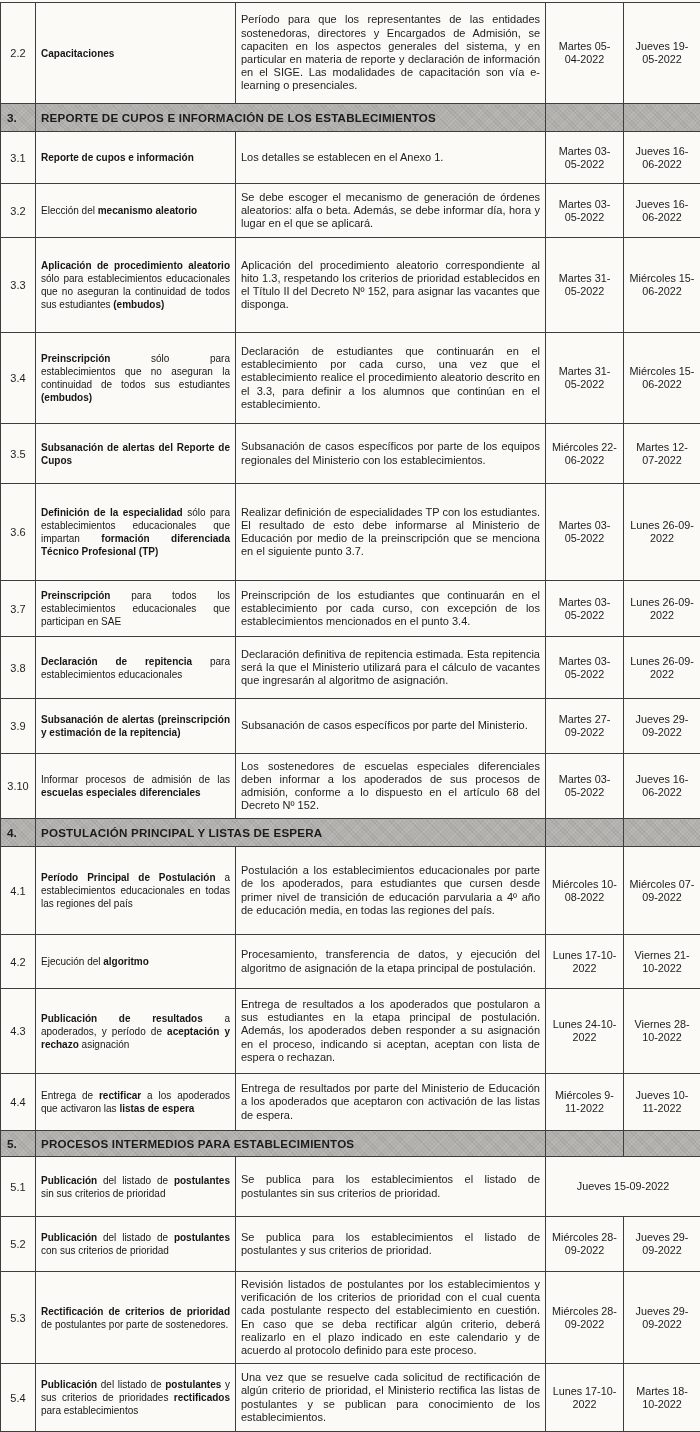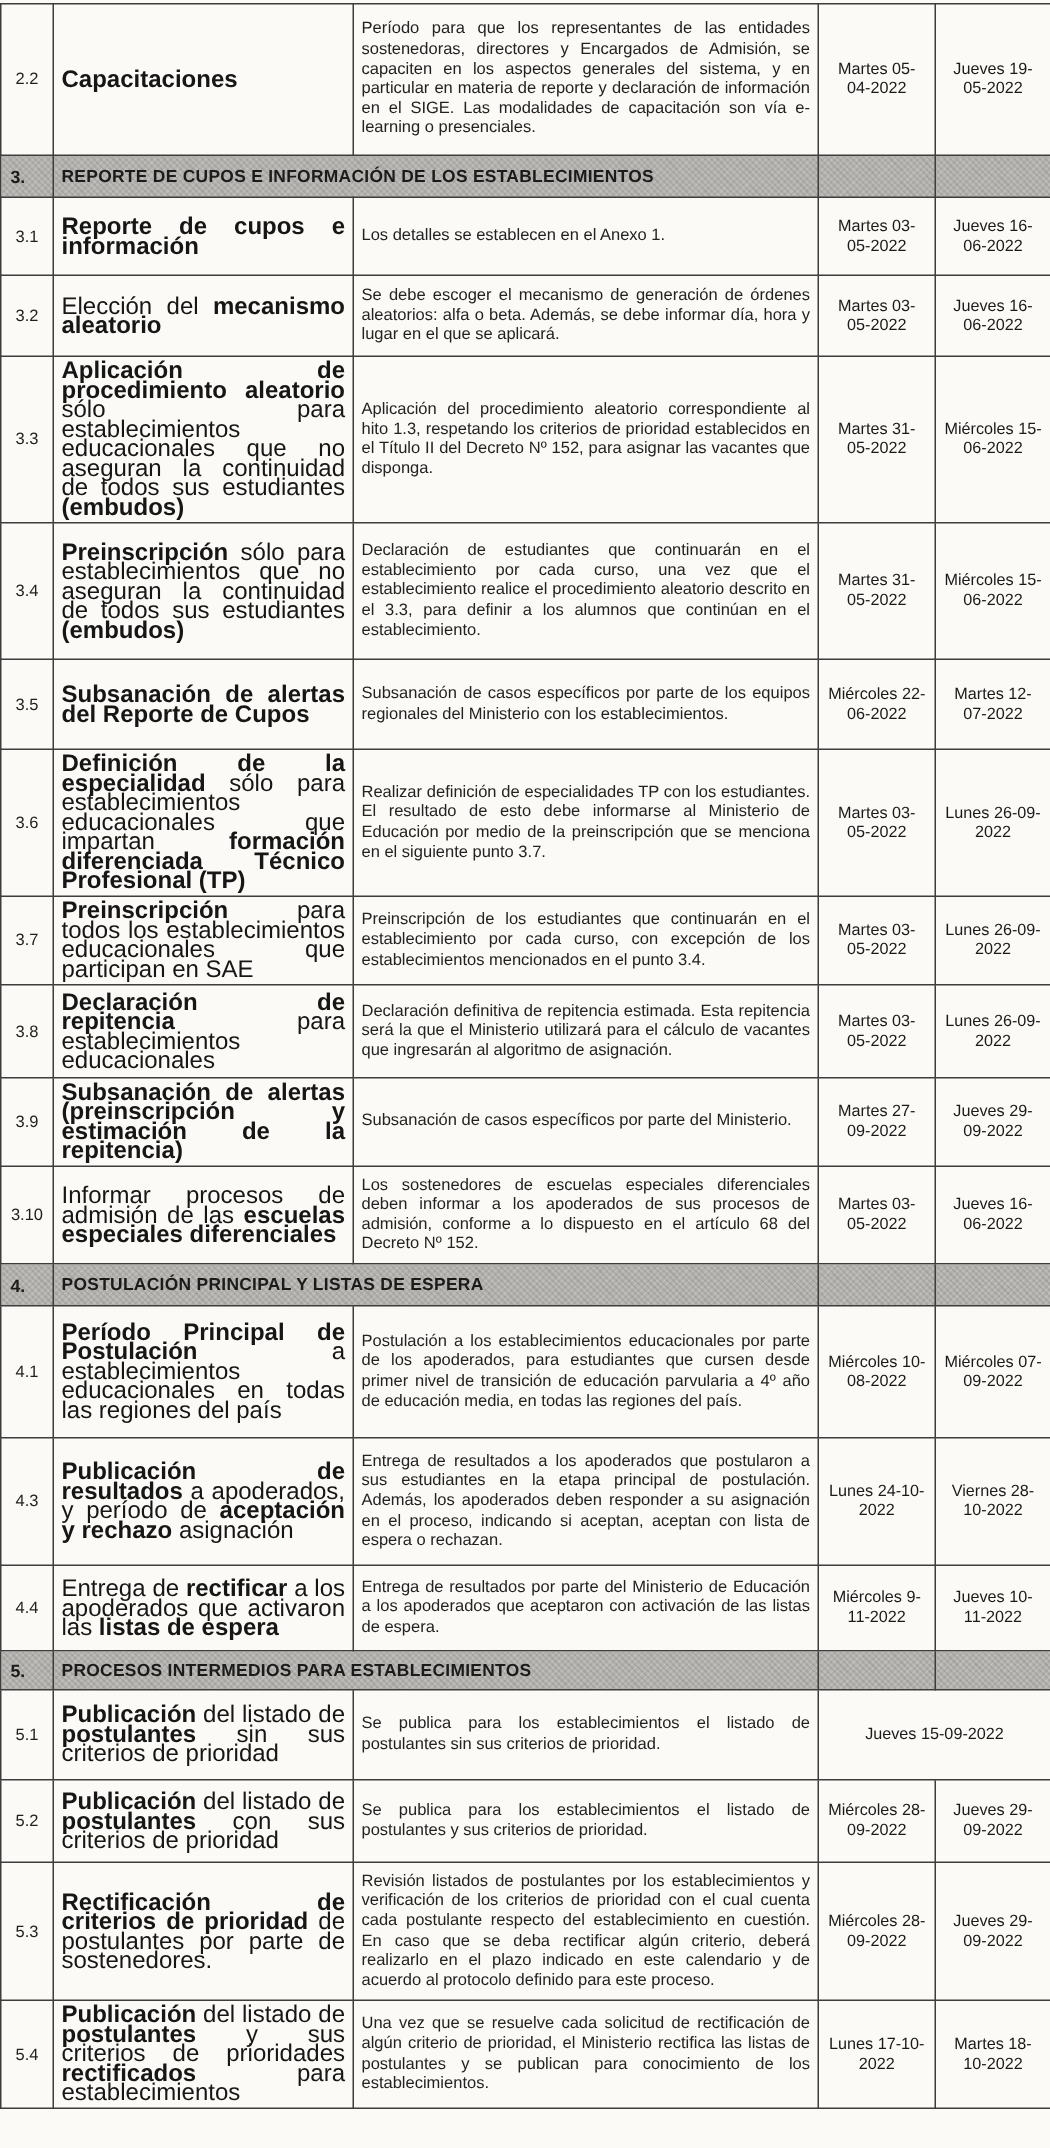--- a/index.html
+++ b/index.html
@@ -23,21 +23,21 @@
     padding:3px 5px;
     box-sizing:border-box;
   }
   td.num{
     text-align:center;
     font-size:11px;
     padding:2px 2px;
     margin-left:48px;
   }
   td.title{
-    font-size:16px;
+    font-size:10px;
     line-height:13px;
     text-align:justify;
     color:#161616;
   }
   td.title b{font-weight:700;}
   td.desc{
     font-size:11px;
     line-height:13.2px;
     text-align:justify;
     color:#222;
@@ -174,20 +174,27 @@
           <td></td>
           <td></td>
         </tr>
         <tr style="height: 88px;">
           <td class="num">4.1</td>
           <td class="title"><b>Período Principal de Postulación </b><span>a establecimientos educacionales en todas las regiones del país</span></td>
           <td class="desc">Postulación a los establecimientos educacionales por parte de los apoderados, para estudiantes que cursen desde primer nivel de transición de educación parvularia a 4º año de educación media, en todas las regiones del país.</td>
           <td class="date">Miércoles 10-08-2022</td>
           <td class="date">Miércoles 07-09-2022</td>
         </tr>
+        <tr style="height: 54px;">
+          <td class="num">4.2</td>
+          <td class="title"><span>Ejecución del </span><b>algoritmo</b></td>
+          <td class="desc">Procesamiento, transferencia de datos, y ejecución del algoritmo de asignación de la etapa principal de postulación.</td>
+          <td class="date">Lunes 17-10-2022</td>
+          <td class="date">Viernes 21-10-2022</td>
+        </tr>
         <tr style="height: 85px;">
           <td class="num">4.3</td>
           <td class="title"><b>Publicación de resultados </b><span>a apoderados, y período de </span><b>aceptación y rechazo </b><span>asignación</span></td>
           <td class="desc">Entrega de resultados a los apoderados que postularon a sus estudiantes en la etapa principal de postulación. Además, los apoderados deben responder a su asignación en el proceso, indicando si aceptan, aceptan con lista de espera o rechazan.</td>
           <td class="date">Lunes 24-10-2022</td>
           <td class="date">Viernes 28-10-2022</td>
         </tr>
         <tr style="height: 57px;">
           <td class="num">4.4</td>
           <td class="title"><span>Entrega de </span><b>rectificar </b><span>a los apoderados que activaron las </span><b>listas de espera</b></td>

